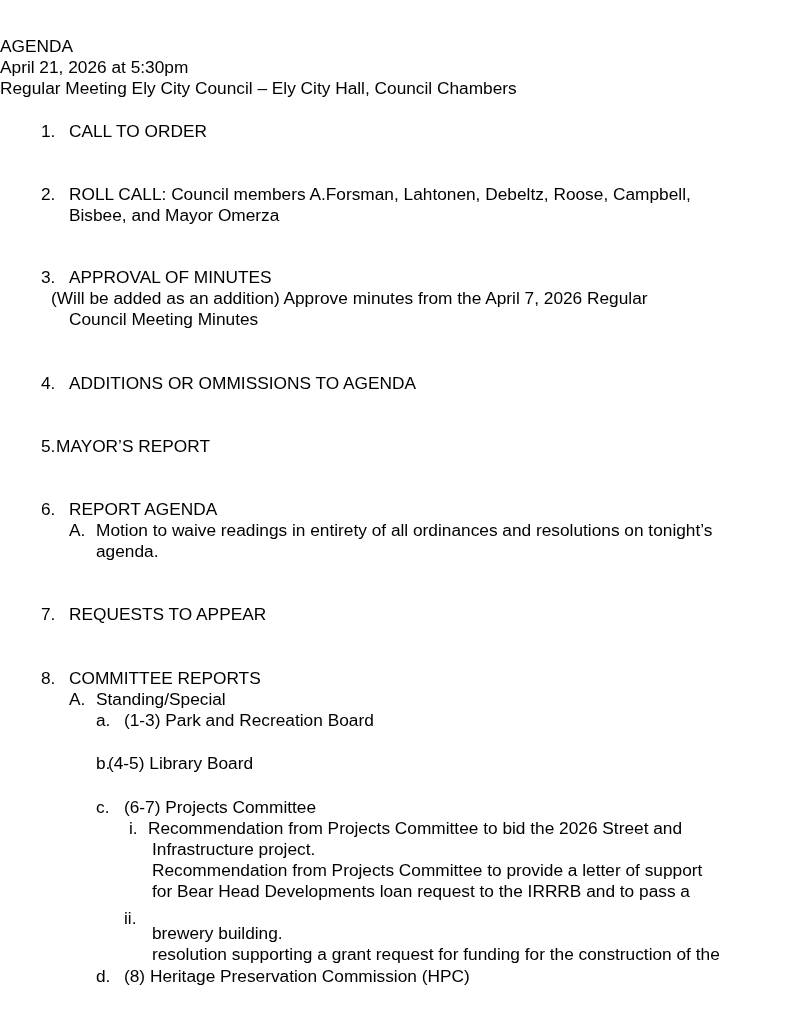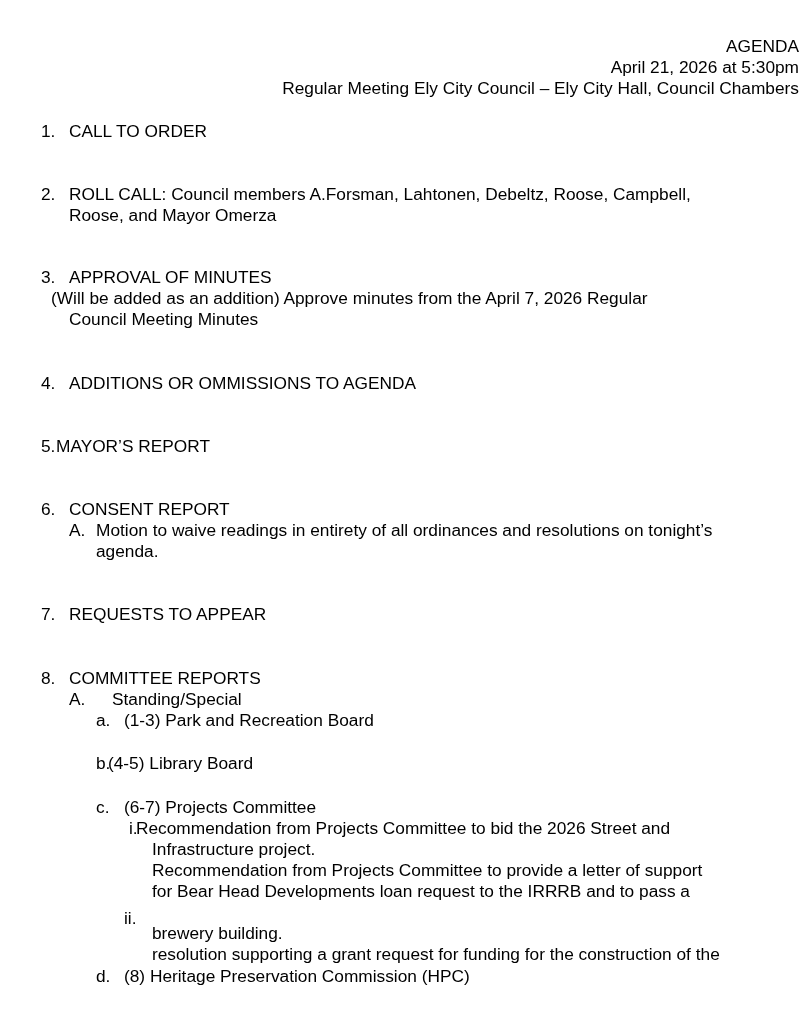--- a/index.html
+++ b/index.html
@@ -1,38 +1,38 @@
 <!DOCTYPE html>
 <html><head>
   <meta charset="utf-8">
   <style>
     html, body { margin:0; padding:0; background:#ffffff; }
     body { width:799px; height:1024px; position:relative; overflow:hidden;
       font-family:"Liberation Sans", sans-serif; color:#000; font-size:17.3px; }
     .line { position:absolute; white-space:nowrap; line-height:21px; }
-    .center { left:0; width:799px; text-align:right; }
+    .center { left:0; width:799px; text-align:left; }
     .num { position:absolute; white-space:nowrap; line-height:21px; }
   </style>
 </head>
 <body>
 
 <div>
   <div class="line center" style="top:36px">AGENDA</div>
   <div class="line center" style="top:57px">April 21, 2026 at 5:30pm</div>
   <div class="line center" style="top:78px">Regular Meeting Ely City Council – Ely City Hall, Council Chambers</div>
 
   <div>
     <span class="num" style="left:41px;top:121px">1.</span>
     <span class="line" style="left:69px;top:121px">CALL TO ORDER</span>
   </div>
 
   <div>
     <span class="num" style="left:41px;top:184px">2.</span>
     <span class="line" style="left:69px;top:184px">ROLL CALL: Council members A.Forsman, Lahtonen, Debeltz, Roose, Campbell,</span>
-    <span class="line" style="left:69px;top:205px">Roose, and Mayor Omerza</span>
+    <span class="line" style="left:69px;top:205px">Bisbee, and Mayor Omerza</span>
   </div>
 
   <div>
     <span class="num" style="left:41px;top:267px">3.</span>
     <span class="line" style="left:69px;top:267px">APPROVAL OF MINUTES</span>
     <span class="line" style="left:51px;top:288px">(Will be added as an addition) Approve minutes from the April 7, 2026 Regular</span>
     <span class="line" style="left:69px;top:309px">Council Meeting Minutes</span>
   </div>
 
   <div>
@@ -40,49 +40,49 @@
     <span class="line" style="left:69px;top:373px">ADDITIONS OR OMMISSIONS TO AGENDA</span>
   </div>
 
   <div>
     <span class="num" style="left:41px;top:436px">5.</span>
     <span class="line" style="left:56px;top:436px">MAYOR’S REPORT</span>
   </div>
 
   <div>
     <span class="num" style="left:41px;top:499px">6.</span>
-    <span class="line" style="left:69px;top:499px">CONSENT REPORT</span>
+    <span class="line" style="left:69px;top:499px">REPORT AGENDA</span>
     <span class="num" style="left:69px;top:520px">A.</span>
     <span class="line" style="left:96px;top:520px">Motion to waive readings in entirety of all ordinances and resolutions on tonight’s</span>
     <span class="line" style="left:96px;top:541px">agenda.</span>
   </div>
 
   <div>
     <span class="num" style="left:41px;top:604px">7.</span>
     <span class="line" style="left:69px;top:604px">REQUESTS TO APPEAR</span>
   </div>
 
   <div>
     <span class="num" style="left:41px;top:668px">8.</span>
     <span class="line" style="left:69px;top:668px">COMMITTEE REPORTS</span>
 
     <span class="num" style="left:69px;top:689px">A.</span>
-    <span class="line" style="left:112px;top:689px">Standing/Special</span>
+    <span class="line" style="left:96px;top:689px">Standing/Special</span>
 
     <span class="num" style="left:96px;top:710px">a.</span>
     <span class="line" style="left:124px;top:710px">(1-3) Park and Recreation Board</span>
 
     <span class="num" style="left:96px;top:753px">b.</span>
     <span class="line" style="left:108px;top:753px">(4-5) Library Board</span>
 
     <span class="num" style="left:96px;top:797px">c.</span>
     <span class="line" style="left:124px;top:797px">(6-7) Projects Committee</span>
 
     <span class="num" style="left:129px;top:818px">i.</span>
-    <span class="line" style="left:136px;top:818px">Recommendation from Projects Committee to bid the 2026 Street and</span>
+    <span class="line" style="left:148px;top:818px">Recommendation from Projects Committee to bid the 2026 Street and</span>
     <span class="line" style="left:152px;top:839px">Infrastructure project.</span>
 
     <span class="num" style="left:124px;top:908px">ii.</span>
     <span class="line" style="left:152px;top:860px">Recommendation from Projects Committee to provide a letter of support</span>
     <span class="line" style="left:152px;top:881px">for Bear Head Developments loan request to the IRRRB and to pass a</span>
     <span class="line" style="left:152px;top:944px">resolution supporting a grant request for funding for the construction of the</span>
     <span class="line" style="left:152px;top:923px">brewery building.</span>
 
     <span class="num" style="left:96px;top:966px">d.</span>
     <span class="line" style="left:124px;top:966px">(8) Heritage Preservation Commission (HPC)</span>

